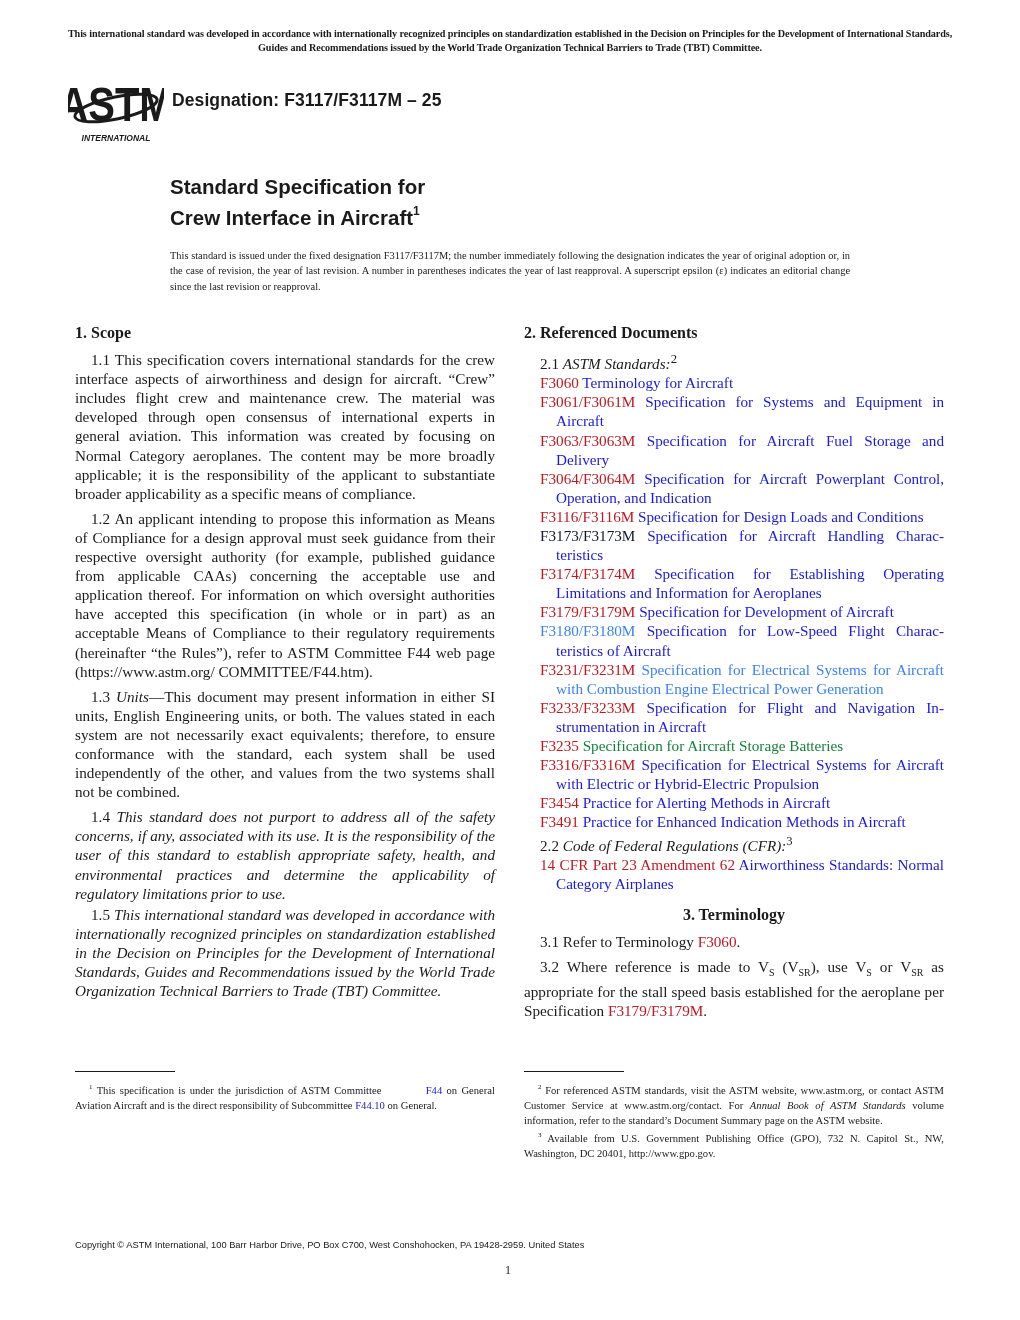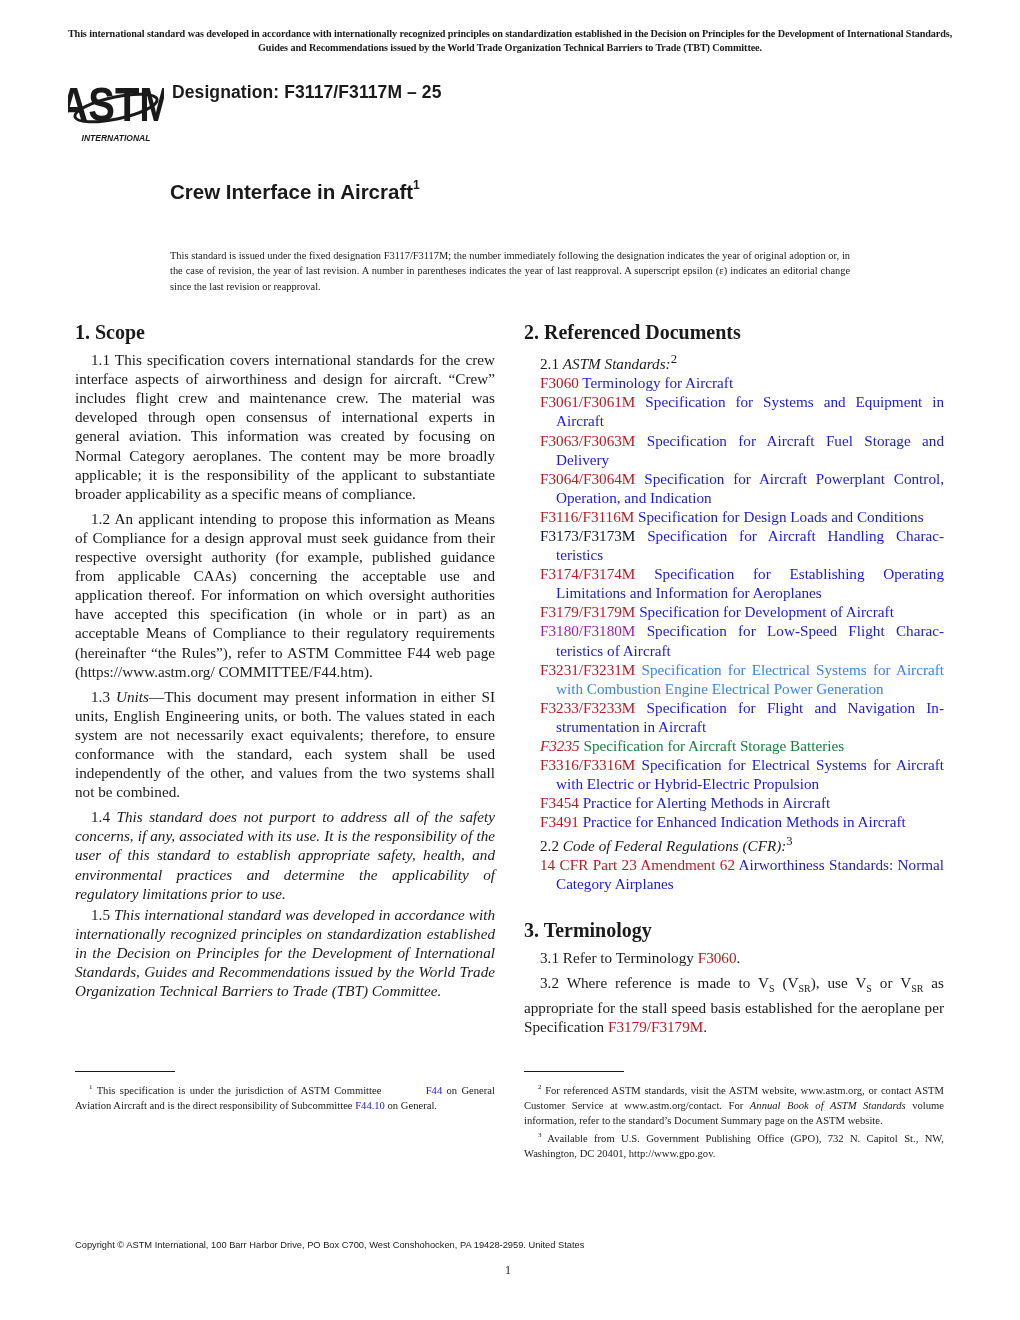--- a/index.html
+++ b/index.html
@@ -6,36 +6,36 @@
   body { width: 1020px; height: 1320px; position: relative; overflow: hidden; color: #1a1a1a; }
   .serif { font-family: "Liberation Serif", "DejaVu Serif", serif; }
   .sans { font-family: "Liberation Sans", "DejaVu Sans", sans-serif; }
 
   #top-notice {
     position: absolute; left: 60px; top: 27px; width: 900px;
     text-align: center; font-size: 10.2px; line-height: 13.5px; font-weight: bold; letter-spacing: -0.1px;
   }
   #logo { position: absolute; left: 68px; top: 78px; width: 96px; height: 66px; }
   #designation {
-    position: absolute; left: 172px; top: 82px; font-size: 17.5px; font-weight: bold; letter-spacing: 0.1px;
+    position: absolute; left: 172px; top: 90px; font-size: 17.5px; font-weight: bold; letter-spacing: 0.1px;
   }
   #title {
     position: absolute; left: 170px; top: 174px; font-size: 20.5px; font-weight: bold; line-height: 26px;
   }
   #title sup { font-size: 12px; position: relative; top: -2px; }
   #issuance {
     position: absolute; left: 170px; top: 248px; width: 680px;
     font-size: 10.4px; line-height: 15.3px; text-align: justify;
   }
 
   .col { position: absolute; top: 323px; width: 420px; font-size: 15.2px; line-height: 19.1px; }
   #col-left { left: 75px; }
   #col-right { left: 524px; width: 420px; }
 
-  .sec-head { font-weight: bold; font-size: 20px; margin: 0 0 8px 0; }
+  .sec-head { font-weight: bold; font-size: 16px; margin: 0 0 8px 0; }
   .para { text-align: justify; text-indent: 16px; margin: 0 0 6px 0; hyphens: manual; }
   .para.tight { margin-bottom: 2px; }
   .italic { font-style: italic; }
 
   .ref-list { margin: 0; padding: 0; list-style: none; }
   .ref-item { padding-left: 32px; text-indent: -16px; text-align: justify; margin: 0; }
   .sub-head { padding-left: 16px; margin: 0; }
   .ref-code { color: #c0171f; }
   .ref-title { color: #1a1adb; }
   .link-red { color: #c0171f; }
@@ -59,20 +59,21 @@
   <svg width="96" height="66" viewBox="0 0 96 66">
     <ellipse cx="48" cy="30" rx="42" ry="11" fill="none" stroke="#1a1a1a" stroke-width="3" transform="rotate(-12 48 30)"></ellipse>
     <text x="48" y="44" text-anchor="middle" font-family="Liberation Sans, sans-serif" font-weight="bold" font-size="40" fill="#1a1a1a" transform="scale(1,1.2) translate(0,-8)">ASTM</text>
     <text x="48" y="63" text-anchor="middle" font-family="Liberation Sans, sans-serif" font-weight="bold" font-style="italic" font-size="8.5" fill="#1a1a1a">INTERNATIONAL</text>
   </svg>
 </div>
 
 <div id="designation" class="sans">Designation: F3117/F3117M – 25</div>
 
 <div id="title" class="sans">
+  <div>Standard Specification for</div>
   <div><span>Crew Interface in Aircraft</span><sup>1</sup></div>
 </div>
 
 <div id="issuance" class="serif">This standard is issued under the fixed designation F3117/F3117M; the number immediately following the designation indicates the year of original adoption or, in the case of revision, the year of last revision. A number in parentheses indicates the year of last reapproval. A superscript epsilon (ε) indicates an editorial change since the last revision or reapproval.</div>
 
 <div id="col-left" class="col serif">
   <div class="sec-head">1.  Scope</div>
   <p class="para">1.1  This specification covers international standards for the crew interface aspects of airworthiness and design for aircraft. “Crew” includes flight crew and maintenance crew. The material was developed through open consensus of interna­tional experts in general aviation. This information was created by focusing on Normal Category aeroplanes. The content may be more broadly applicable; it is the responsibility of the applicant to substantiate broader applicability as a specific means of compliance.</p>
   <p class="para">1.2  An applicant intending to propose this information as Means of Compliance for a design approval must seek guid­ance from their respective oversight authority (for example, published guidance from applicable CAAs) concerning the acceptable use and application thereof. For information on which oversight authorities have accepted this specification (in whole or in part) as an acceptable Means of Compliance to their regulatory requirements (hereinafter “the Rules”), refer to ASTM Committee F44 web page (https://www.astm.org/ COMMITTEE/F44.htm).</p>
   <p class="para"><span>1.3  </span><span class="italic">Units</span><span>—This document may present information in either SI units, English Engineering units, or both. The values stated in each system are not necessarily exact equivalents; therefore, to ensure conformance with the standard, each system shall be used independently of the other, and values from the two systems shall not be combined.</span></p>
@@ -85,34 +86,34 @@
   <p class="sub-head"><span>2.1  </span><span class="italic">ASTM Standards:</span><sup>2</sup></p>
   <ul class="ref-list" id="astm-refs">
       <li class="ref-item"><span class="ref-code" style="color: rgb(192, 23, 31);">F3060</span> <span class="ref-title" style="color: rgb(26, 26, 219);">Terminology for Aircraft</span></li>
       <li class="ref-item"><span class="ref-code" style="color: rgb(192, 23, 31);">F3061/F3061M</span> <span class="ref-title" style="color: rgb(26, 26, 219);">Specification for Systems and Equipment in Aircraft</span></li>
       <li class="ref-item"><span class="ref-code" style="color: rgb(192, 23, 31);">F3063/F3063M</span> <span class="ref-title" style="color: rgb(26, 26, 219);">Specification for Aircraft Fuel Storage and Delivery</span></li>
       <li class="ref-item"><span class="ref-code" style="color: rgb(192, 23, 31);">F3064/F3064M</span> <span class="ref-title" style="color: rgb(26, 26, 219);">Specification for Aircraft Powerplant Control, Operation, and Indication</span></li>
       <li class="ref-item"><span class="ref-code" style="color: rgb(192, 23, 31);">F3116/F3116M</span> <span class="ref-title" style="color: rgb(26, 26, 219);">Specification for Design Loads and Condi­tions</span></li>
       <li class="ref-item"><span class="ref-code" style="color: #0f172a;">F3173/F3173M</span> <span class="ref-title" style="color: rgb(26, 26, 219);">Specification for Aircraft Handling Charac­teristics</span></li>
       <li class="ref-item"><span class="ref-code" style="color: rgb(192, 23, 31);">F3174/F3174M</span> <span class="ref-title" style="color: rgb(26, 26, 219);">Specification for Establishing Operating Limitations and Information for Aeroplanes</span></li>
       <li class="ref-item"><span class="ref-code" style="color: rgb(192, 23, 31);">F3179/F3179M</span> <span class="ref-title" style="color: rgb(26, 26, 219);">Specification for Development of Aircraft</span></li>
-      <li class="ref-item"><span class="ref-code" style="color: #a21caf;">F3180/F3180M</span> <span class="ref-title" style="color: rgb(26, 26, 219);">Specification for Low-Speed Flight Charac­teristics of Aircraft</span></li>
+      <li class="ref-item"><span class="ref-code" style="color: #3b82f6;">F3180/F3180M</span> <span class="ref-title" style="color: rgb(26, 26, 219);">Specification for Low-Speed Flight Charac­teristics of Aircraft</span></li>
       <li class="ref-item"><span class="ref-code" style="color: rgb(192, 23, 31);">F3231/F3231M</span> <span class="ref-title" style="color: #3b82f6;">Specification for Electrical Systems for Air­craft with Combustion Engine Electrical Power Genera­tion</span></li>
       <li class="ref-item"><span class="ref-code" style="color: rgb(192, 23, 31);">F3233/F3233M</span> <span class="ref-title" style="color: rgb(26, 26, 219);">Specification for Flight and Navigation In­strumentation in Aircraft</span></li>
-      <li class="ref-item"><span class="ref-code" style="color: rgb(192, 23, 31); font-style: italic;">F3235</span> <span class="ref-title" style="color: #15803d;">Specification for Aircraft Storage Batteries</span></li>
+      <li class="ref-item"><span class="ref-code" style="color: rgb(192, 23, 31);">F3235</span> <span class="ref-title" style="color: #15803d;">Specification for Aircraft Storage Batteries</span></li>
       <li class="ref-item"><span class="ref-code" style="color: rgb(192, 23, 31);">F3316/F3316M</span> <span class="ref-title" style="color: rgb(26, 26, 219);">Specification for Electrical Systems for Air­craft with Electric or Hybrid-Electric Propulsion</span></li>
       <li class="ref-item"><span class="ref-code" style="color: rgb(192, 23, 31);">F3454</span> <span class="ref-title" style="color: rgb(26, 26, 219);">Practice for Alerting Methods in Aircraft</span></li>
       <li class="ref-item"><span class="ref-code" style="color: rgb(192, 23, 31);">F3491</span> <span class="ref-title" style="color: rgb(26, 26, 219);">Practice for Enhanced Indication Methods in Aircraft</span></li>
     </ul>
   <p class="sub-head"><span>2.2  </span><span class="italic">Code of Federal Regulations (CFR):</span><sup>3</sup></p>
   <ul class="ref-list" id="cfr-refs">
       <li class="ref-item"><span class="ref-code" style="color: rgb(192, 23, 31);">14 CFR Part 23 Amendment 62</span> <span class="ref-title" style="color: rgb(26, 26, 219);">Airworthiness Standards: Normal Category Airplanes</span></li>
     </ul>
 
-  <div class="sec-head" style="margin-top:28px;">3.  Terminology</div>
+  <div class="sec-head" style="margin-top:12px;text-align:center;">3.  Terminology</div>
   <p class="para"><span>3.1  Refer to Terminology </span><span class="link-red" style="color: rgb(192, 23, 31);">F3060</span><span>.</span></p>
   <p class="para"><span>3.2  Where reference is made to V</span><sub>S</sub><span> (V</span><sub>SR</sub><span>), use V</span><sub>S</sub><span> or V</span><sub>SR</sub><span> as appropriate for the stall speed basis established for the aero­plane per Specification </span><span class="link-red" style="color: rgb(192, 23, 31);">F3179/F3179M</span><span>.</span></p>
 </div>
 
 <div class="fn-rule" style="left:75px; top:1071px;"></div>
 <div class="footnotes serif" style="left:75px; top:1080px;">
   <p class="fn"><sup>1</sup><span> This specification is under the jurisdiction of ASTM Committee </span><span class="link-blue" style="color: rgb(26, 26, 219); padding-left: 40px;">F44</span><span> on General Aviation Aircraft and is the direct responsibility of Subcommittee </span><span class="link-blue" style="color: rgb(26, 26, 219);">F44.10</span><span> on General.</span></p>
 </div>
 
 <div class="fn-rule" style="left:524px; top:1071px;"></div>

